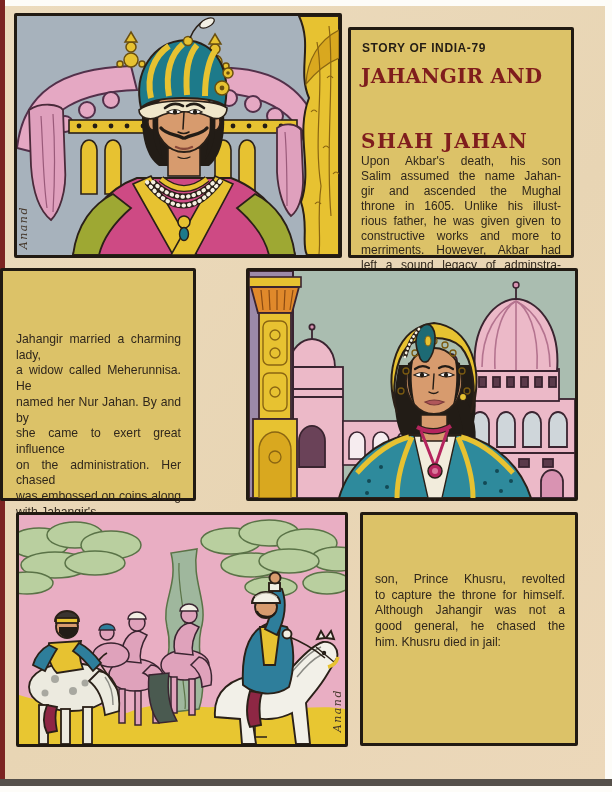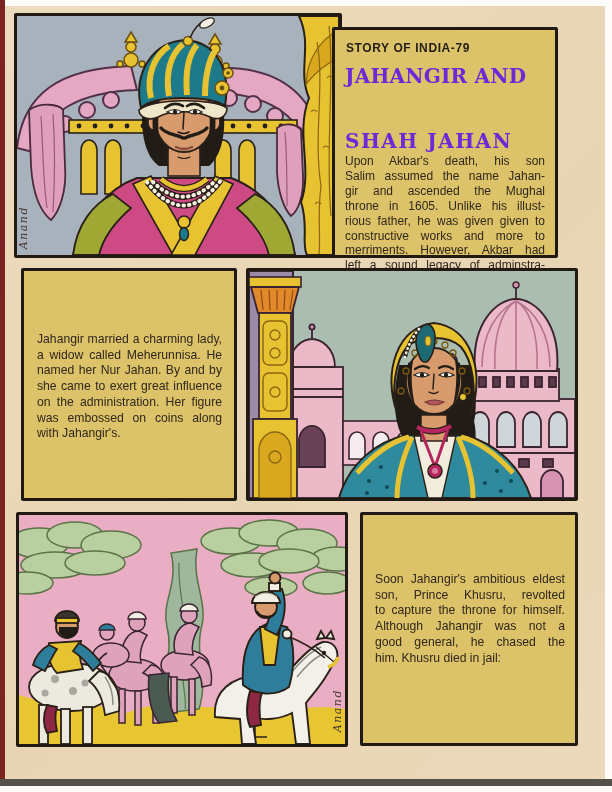--- a/index.html
+++ b/index.html
@@ -10,21 +10,21 @@
          background:linear-gradient(135deg,#ecdbbd 0%,#e8d5b4 55%,#ecd8ba 100%);}
   .scanline{position:absolute;left:0;top:779px;width:612px;height:7px;background:#55504a;}
 
   .panel{position:absolute;border:3px solid #211a12;border-radius:2px;box-sizing:border-box;}
   .panel-text{background:#dcc268;}
   .ill{display:block;width:100%;height:100%;}
 
   .series-label{font-weight:700;font-size:12px;line-height:14px;letter-spacing:.6px;
                 color:#241d15;margin:3px 0 9px 1px;}
   .title-line{font-family:"DejaVu Serif",serif;font-weight:700;font-size:20px;line-height:25px;
-              color:#6d28d9;letter-spacing:.2px;white-space:nowrap;}
+              color:#7f1d1d;letter-spacing:.2px;white-space:nowrap;}
   .title-line.l2{letter-spacing:1.5px;}
   .para{font-size:12px;line-height:14.9px;color:#30271c;}
   .para .tline{text-align:justify;text-align-last:justify;}
   .para .tline-last{text-align:justify;text-align-last:left;}
   #panel-title-text{padding:8px 10px 6px 10px;}
   #panel-title-text .para{}
   #panel-nur-jahan-text{padding:61px 12px 0 13px;}
   #panel-nur-jahan-text .para{font-size:12.2px;line-height:15.7px;}
   #panel-khusru-text{padding:57px 10px 0 12px;}
   #panel-khusru-text .para{font-size:12.2px;line-height:15.7px;}
@@ -170,46 +170,46 @@
           <path d="M150,96 Q158,91 165,96 Q158,100 150,96 Z" fill="#fff" stroke="#221c16" stroke-width="1.2"></path>
           <path d="M171,96 Q178,91 185,96 Q178,100 171,96 Z" fill="#fff" stroke="#221c16" stroke-width="1.2"></path>
           <circle cx="158" cy="96" r="2.2" fill="#221c16"></circle>
             <circle cx="178" cy="96" r="2.2" fill="#221c16"></circle>
         </g>
       </g>
     </svg>
     <span class="sig" style="left:0px;bottom:6px;">Anand</span>
   </div>
 
-  <div class="panel panel-text" id="panel-title-text" style="left:332px;top:27px;width:226px;height:231px;">
+  <div class="panel panel-text" id="panel-title-text" style="left:348px;top:27px;width:226px;height:231px;">
     <div class="series-label">STORY OF INDIA-79</div>
     <h1 style="margin:0;">
       <span class="title-line" style="display:block;">JAHANGIR AND</span>
       <span class="title-line l2" style="display:block;margin-top:40px;">SHAH JAHAN</span>
     </h1>
     <div class="para">
       <div class="tline">Upon Akbar's death, his son</div>
       <div class="tline">Salim assumed the name Jahan-</div>
       <div class="tline">gir and ascended the Mughal</div>
       <div class="tline">throne in 1605. Unlike his illust-</div>
       <div class="tline">rious father, he was given given to</div>
       <div class="tline">constructive works and more to</div>
       <div class="tline">merriments. However, Akbar had</div>
       <div class="tline">left a sound legacy of adminstra-</div>
       <div class="tline-last">tion.</div>
     </div>
   </div>
 
-  <div class="panel panel-text" id="panel-nur-jahan-text" style="left:21px;top:268px;width:216px;height:233px;">
+  <div class="panel panel-text" id="panel-nur-jahan-text" style="left:0;top:268px;width:196px;height:233px;">
     <div class="para">
       <div class="tline">Jahangir married a charming lady,</div>
       <div class="tline">a widow called Meherunnisa. He</div>
       <div class="tline">named her Nur Jahan. By and by</div>
       <div class="tline">she came to exert great influence</div>
-      <div class="tline">on the administration. Her figure</div>
+      <div class="tline">on the administration. Her chased</div>
       <div class="tline">was embossed on coins along</div>
       <div class="tline-last">with Jahangir's.</div>
     </div>
   </div>
 
   <div class="panel" id="panel-nur-jahan" style="left:246px;top:268px;width:332px;height:233px;background:#aabdb0;">
     <svg class="ill" viewBox="0 0 326 227" preserveAspectRatio="none">
       <rect width="326" height="227" fill="#aabdb0"></rect>
 
       <g stroke="#3a2430" stroke-width="1.8">
@@ -442,21 +442,20 @@
         <circle cx="268" cy="119" r="4.5" fill="#f2efe4"></circle>
         <path d="M231,176 C227,190 227,202 231,212 L242,210 C240,198 240,186 243,178 Z" fill="#8e2744"></path>
         <path d="M236,212 L236,222 L248,222" stroke-width="1.5" fill="none"></path>
       </g>
     </svg>
     <span class="sig" style="right:1px;bottom:12px;">Anand</span>
   </div>
 
   <div class="panel panel-text" id="panel-khusru-text" style="left:360px;top:512px;width:218px;height:234px;">
     <div class="para">
-      <div class="tline">Soon Jahangir's ambitious eldest</div>
       <div class="tline">son, Prince Khusru, revolted</div>
       <div class="tline">to capture the throne for himself.</div>
       <div class="tline">Although Jahangir was not a</div>
       <div class="tline">good general, he chased the</div>
       <div class="tline-last">him. Khusru died in jail:</div>
     </div>
   </div>
 </div>
 
 </body></html>

